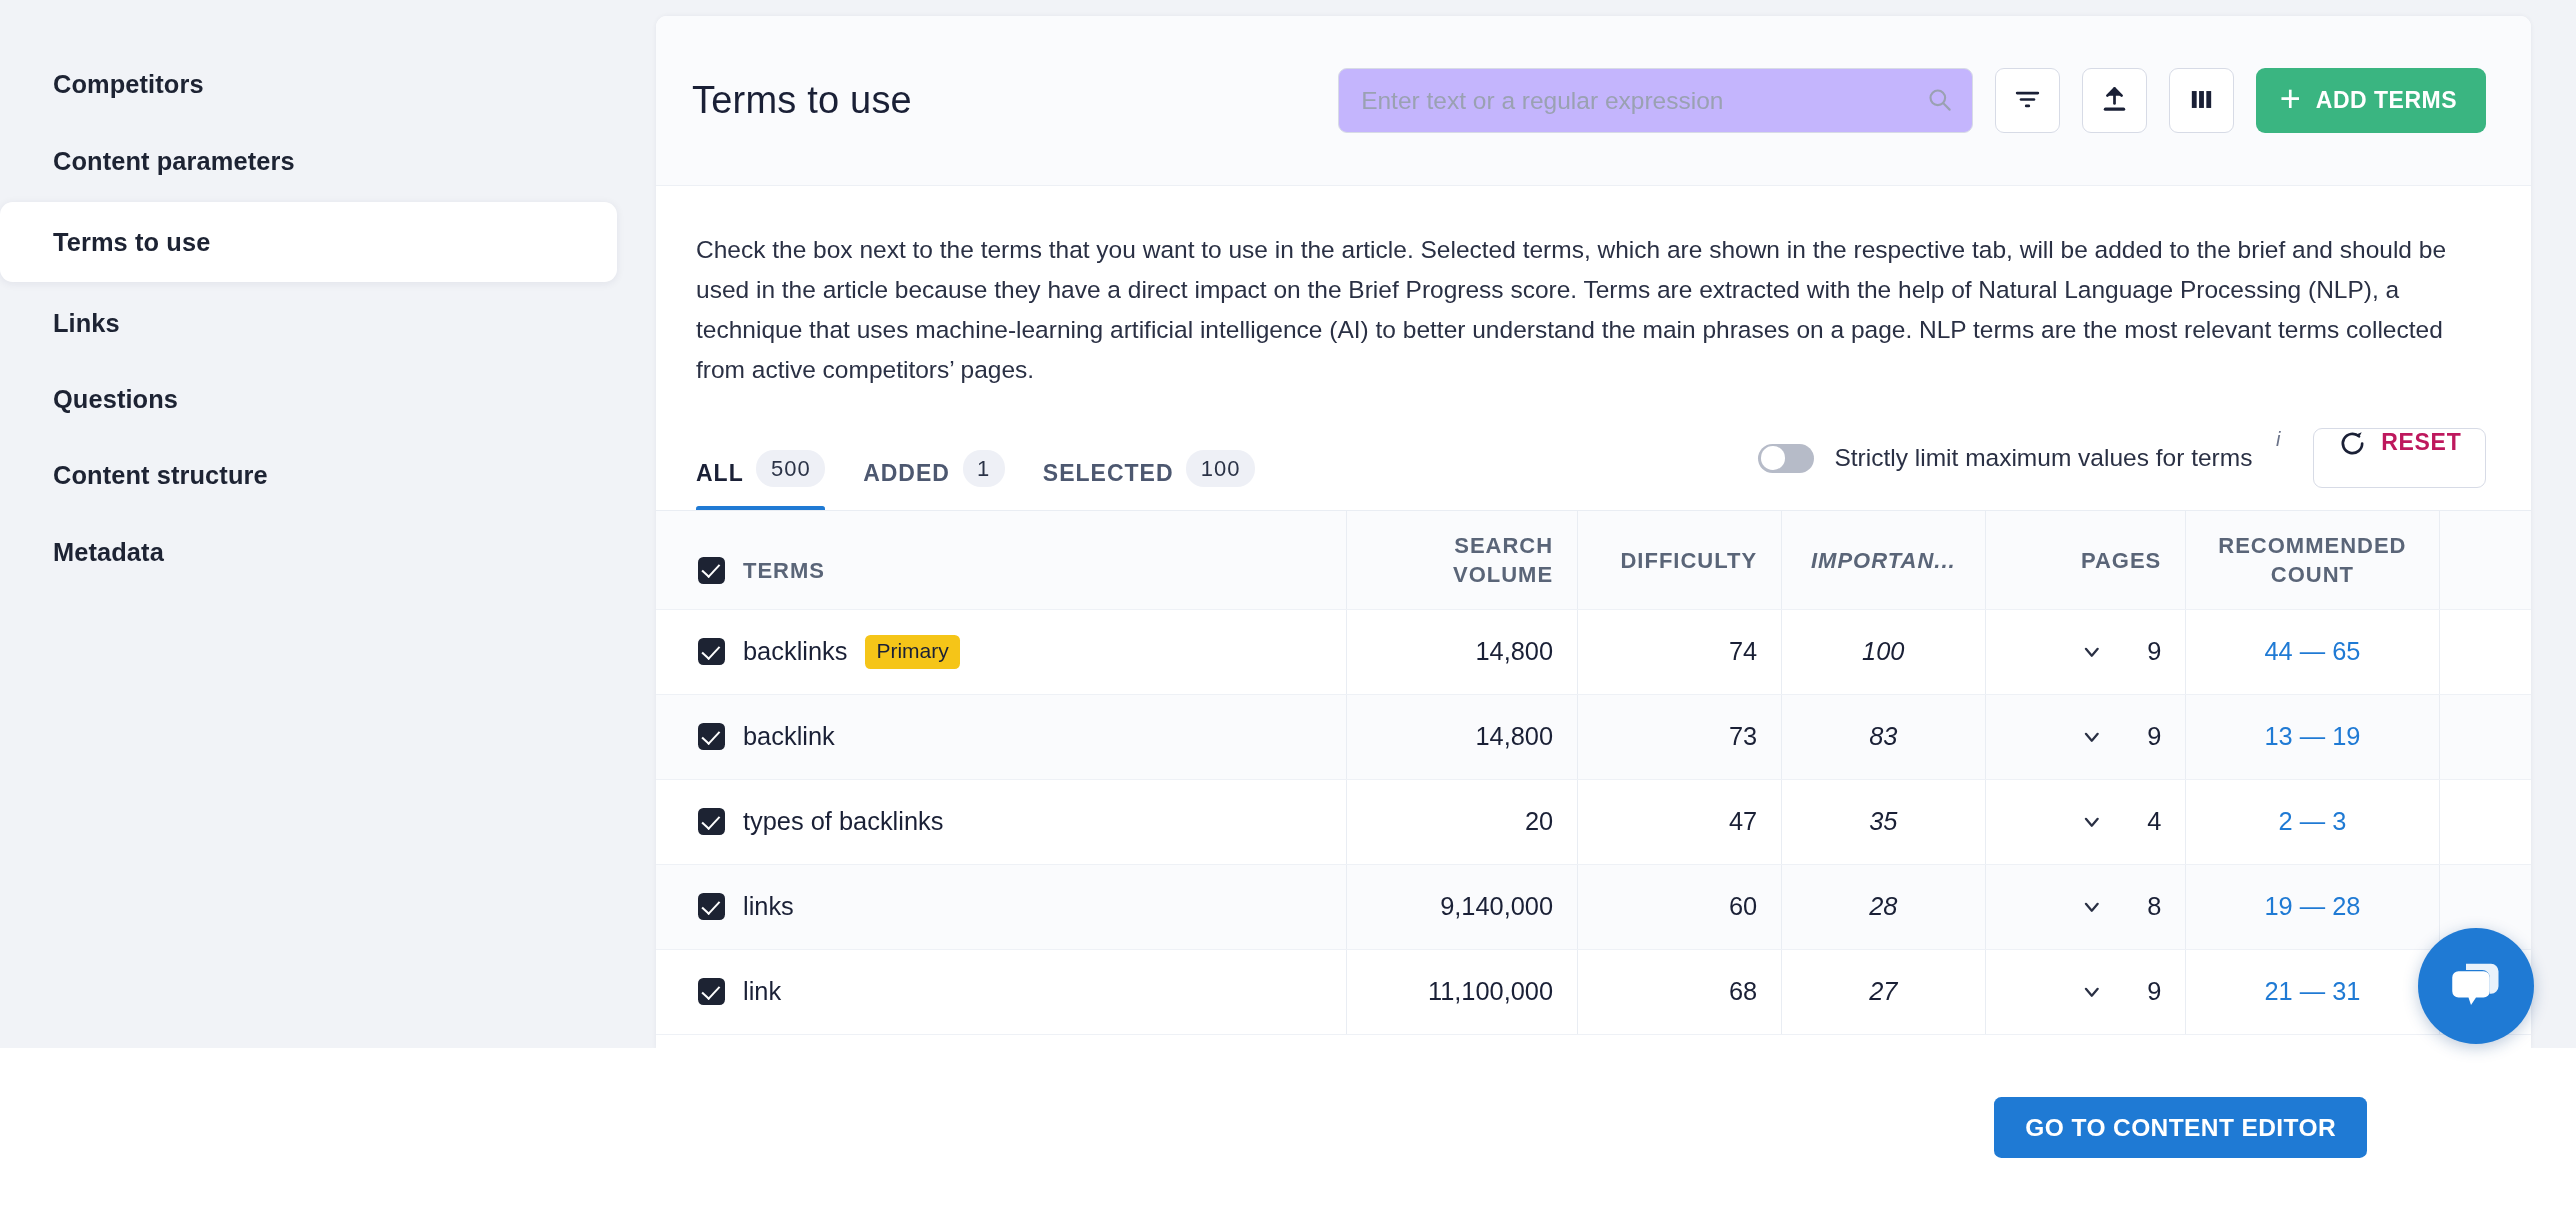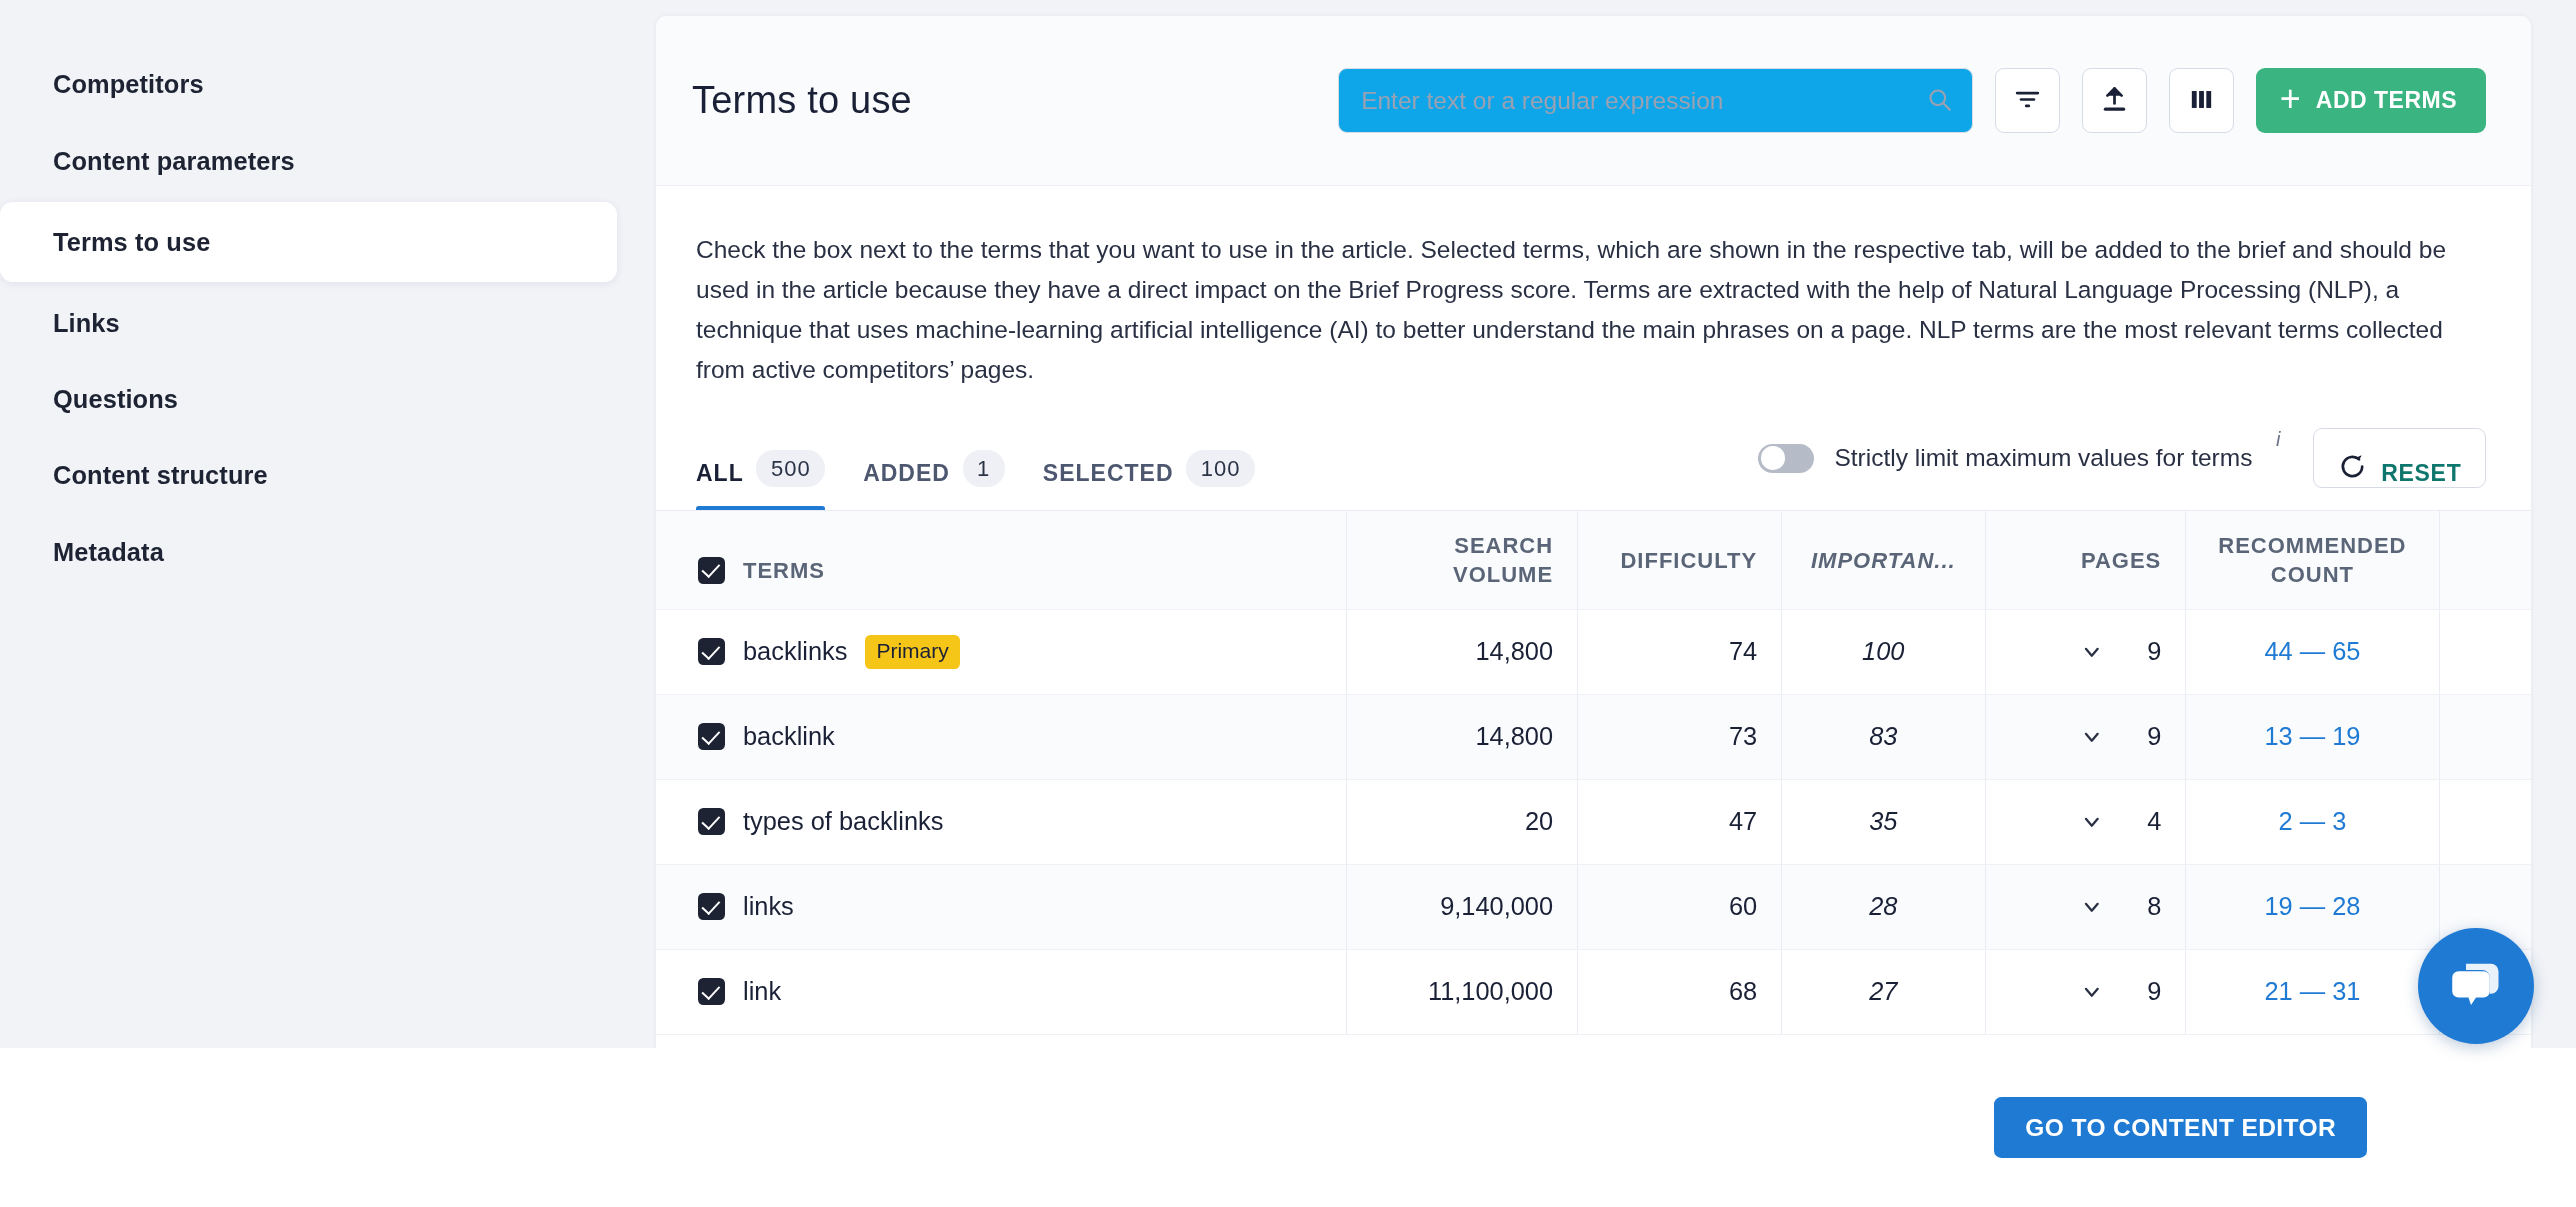--- a/index.html
+++ b/index.html
@@ -95,21 +95,21 @@
   .search-box {
     position: relative;
     width: 635px;
     height: 65px;
   }
   .search-box input {
     width: 100%;
     height: 100%;
     border: 1.5px solid #d7dbe6;
     border-radius: 9px;
-    background: #0ea5e9;
+    background: #c4b5fd;
     padding: 0 64px 0 22px;
     font-size: 24.5px;
     font-family: "Liberation Sans", sans-serif;
     color: #1a2036;
     outline: none;
   }
   .search-box input::placeholder { color: #9aa1b2; }
   .search-box .mag {
     position: absolute;
     right: 20px;
@@ -236,27 +236,27 @@
     margin-left: 3.6px;
     align-self: flex-start;
     cursor: pointer;
   }
   .reset-btn {
     height: 60px;
     border: 1.5px solid #d7dbe6;
     border-radius: 9px;
     background: #ffffff;
     display: flex;
-    align-items: flex-end;
+    align-items: flex-start;
     gap: 14.5px;
     padding: 0 23.6px;
     font-size: 23px;
     font-weight: 700;
     letter-spacing: 0.7px;
-    color: #0f766e;
+    color: #be185d;
     cursor: pointer;
     margin-left: 12.7px;
     font-family: "Liberation Sans", sans-serif;
   }
 
   
   .table-wrap {
     flex: 1 1 auto;
     overflow: hidden;
     border-top: 0.9px solid #e9edf3;

